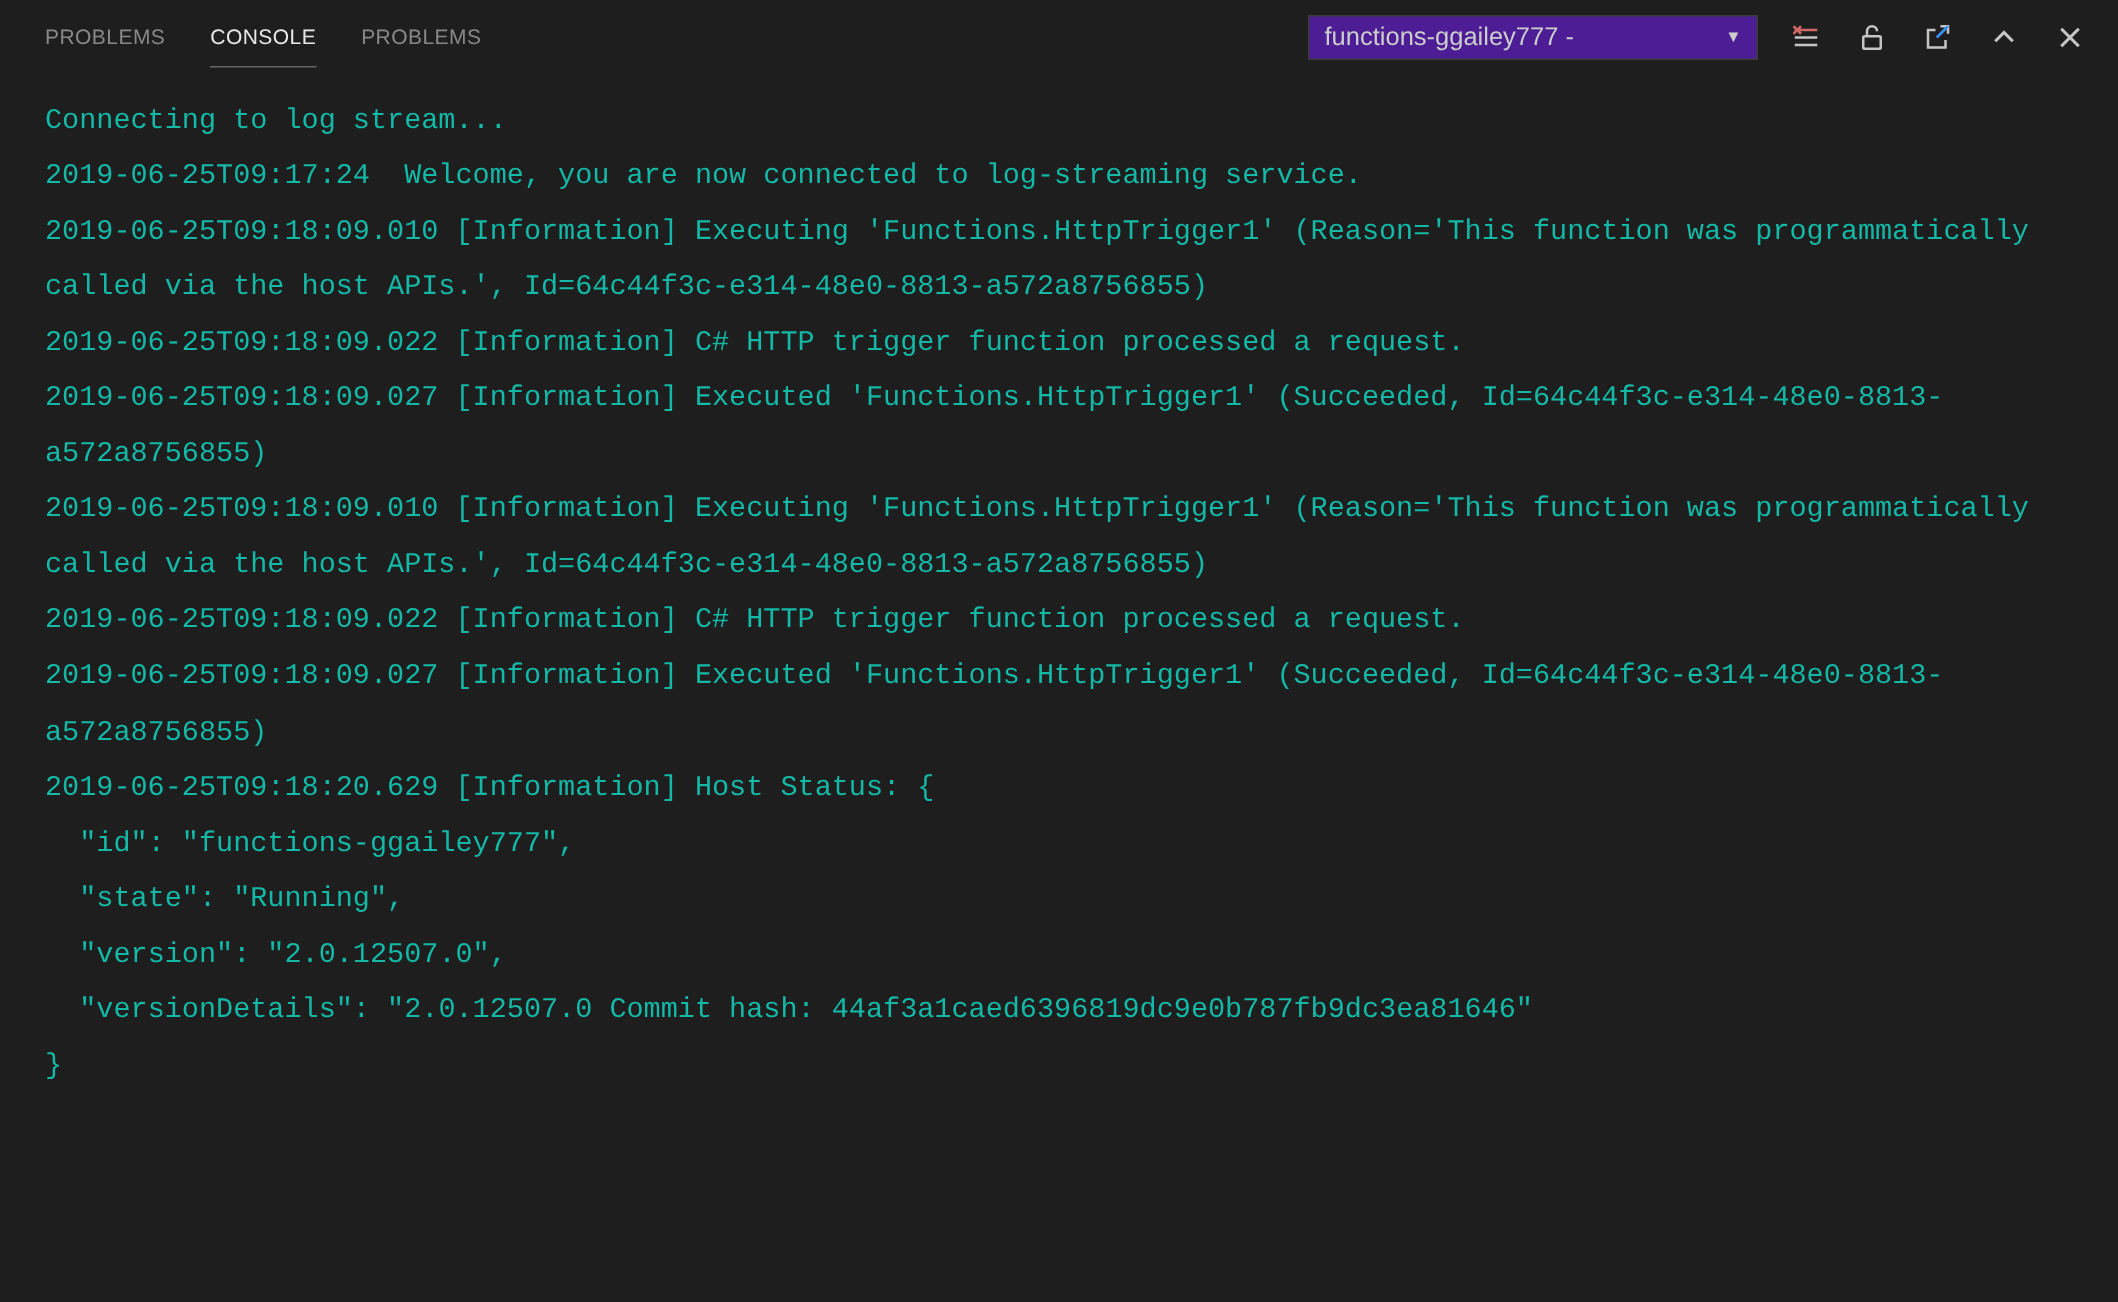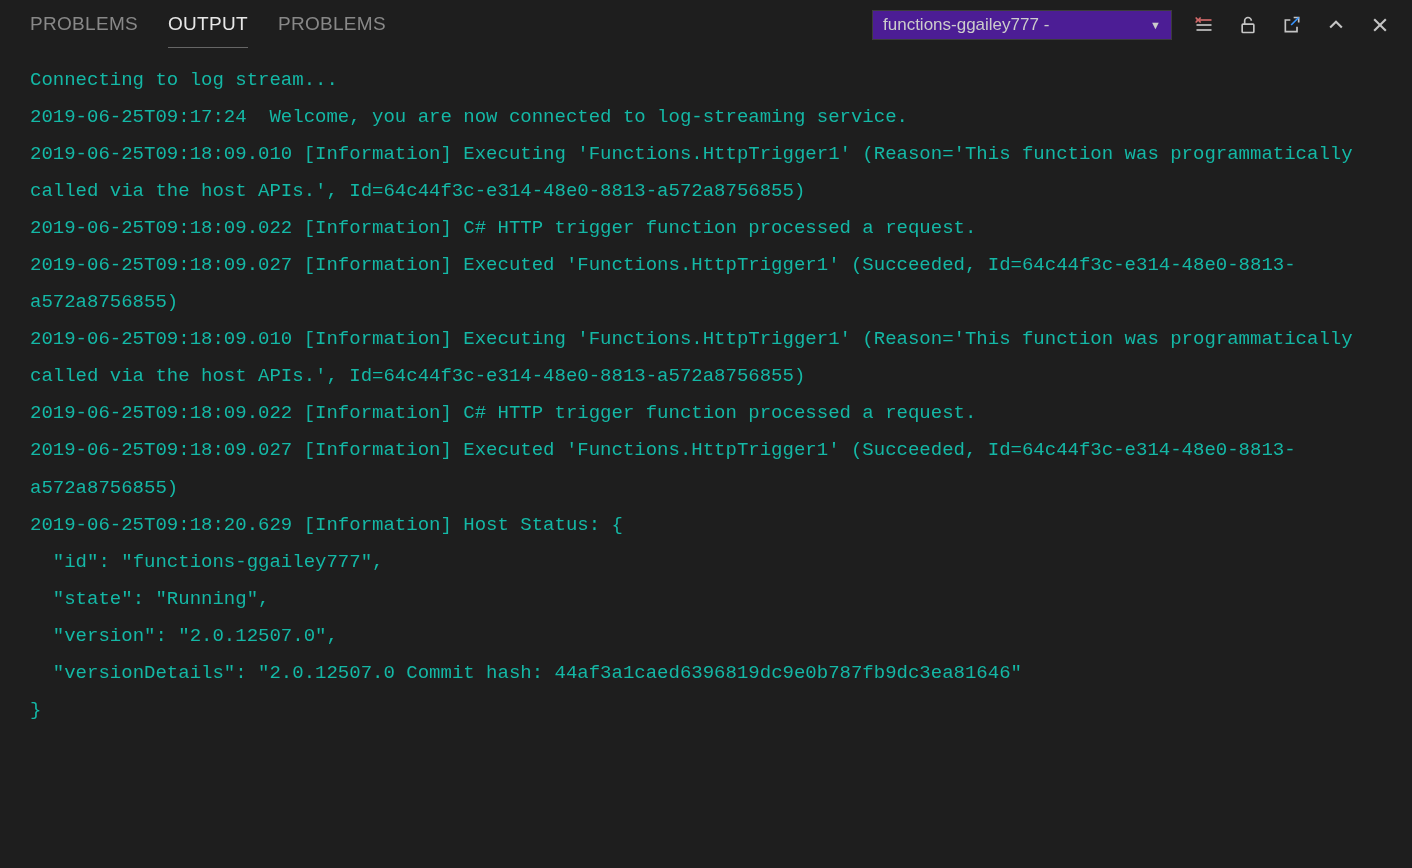--- a/index.html
+++ b/index.html
@@ -21,21 +21,21 @@
       height: 50px;
       padding: 0 20px 0 30px;
       border-bottom: 1px solid #1e1e1e;
     }
     .tabs {
       display: flex;
       gap: 30px;
       flex: 1;
     }
     .tab {
-      font-size: 19px;
+      font-size: 14px;
       color: #888888;
       cursor: pointer;
       padding: 12px 0;
       white-space: nowrap;
       letter-spacing: 0.3px;
     }
     .tab.active {
       color: #e7e7e7;
       border-bottom: 1px solid #666666;
     }
@@ -84,21 +84,21 @@
       overflow-y: auto;
       height: calc(100% - 50px);
     }
   </style>
 </head>
 <body>
 
 <div class="panel-header">
   <div class="tabs">
     <div class="tab">PROBLEMS</div>
-    <div class="tab active">OUTPUT</div>
+    <div class="tab active">CONSOLE</div>
     <div class="tab">PROBLEMS</div>
   </div>
   <div class="header-right">
     <div class="dropdown">
       <span>functions-ggailey777 -</span>
       <span class="dropdown-arrow">▼</span>
     </div>
     <div class="icon-button">
       <svg viewBox="0 0 24 24" fill="none" stroke="currentColor" stroke-width="2">
         <line x1="3" y1="6" x2="21" y2="6" stroke="#d16969"></line>

